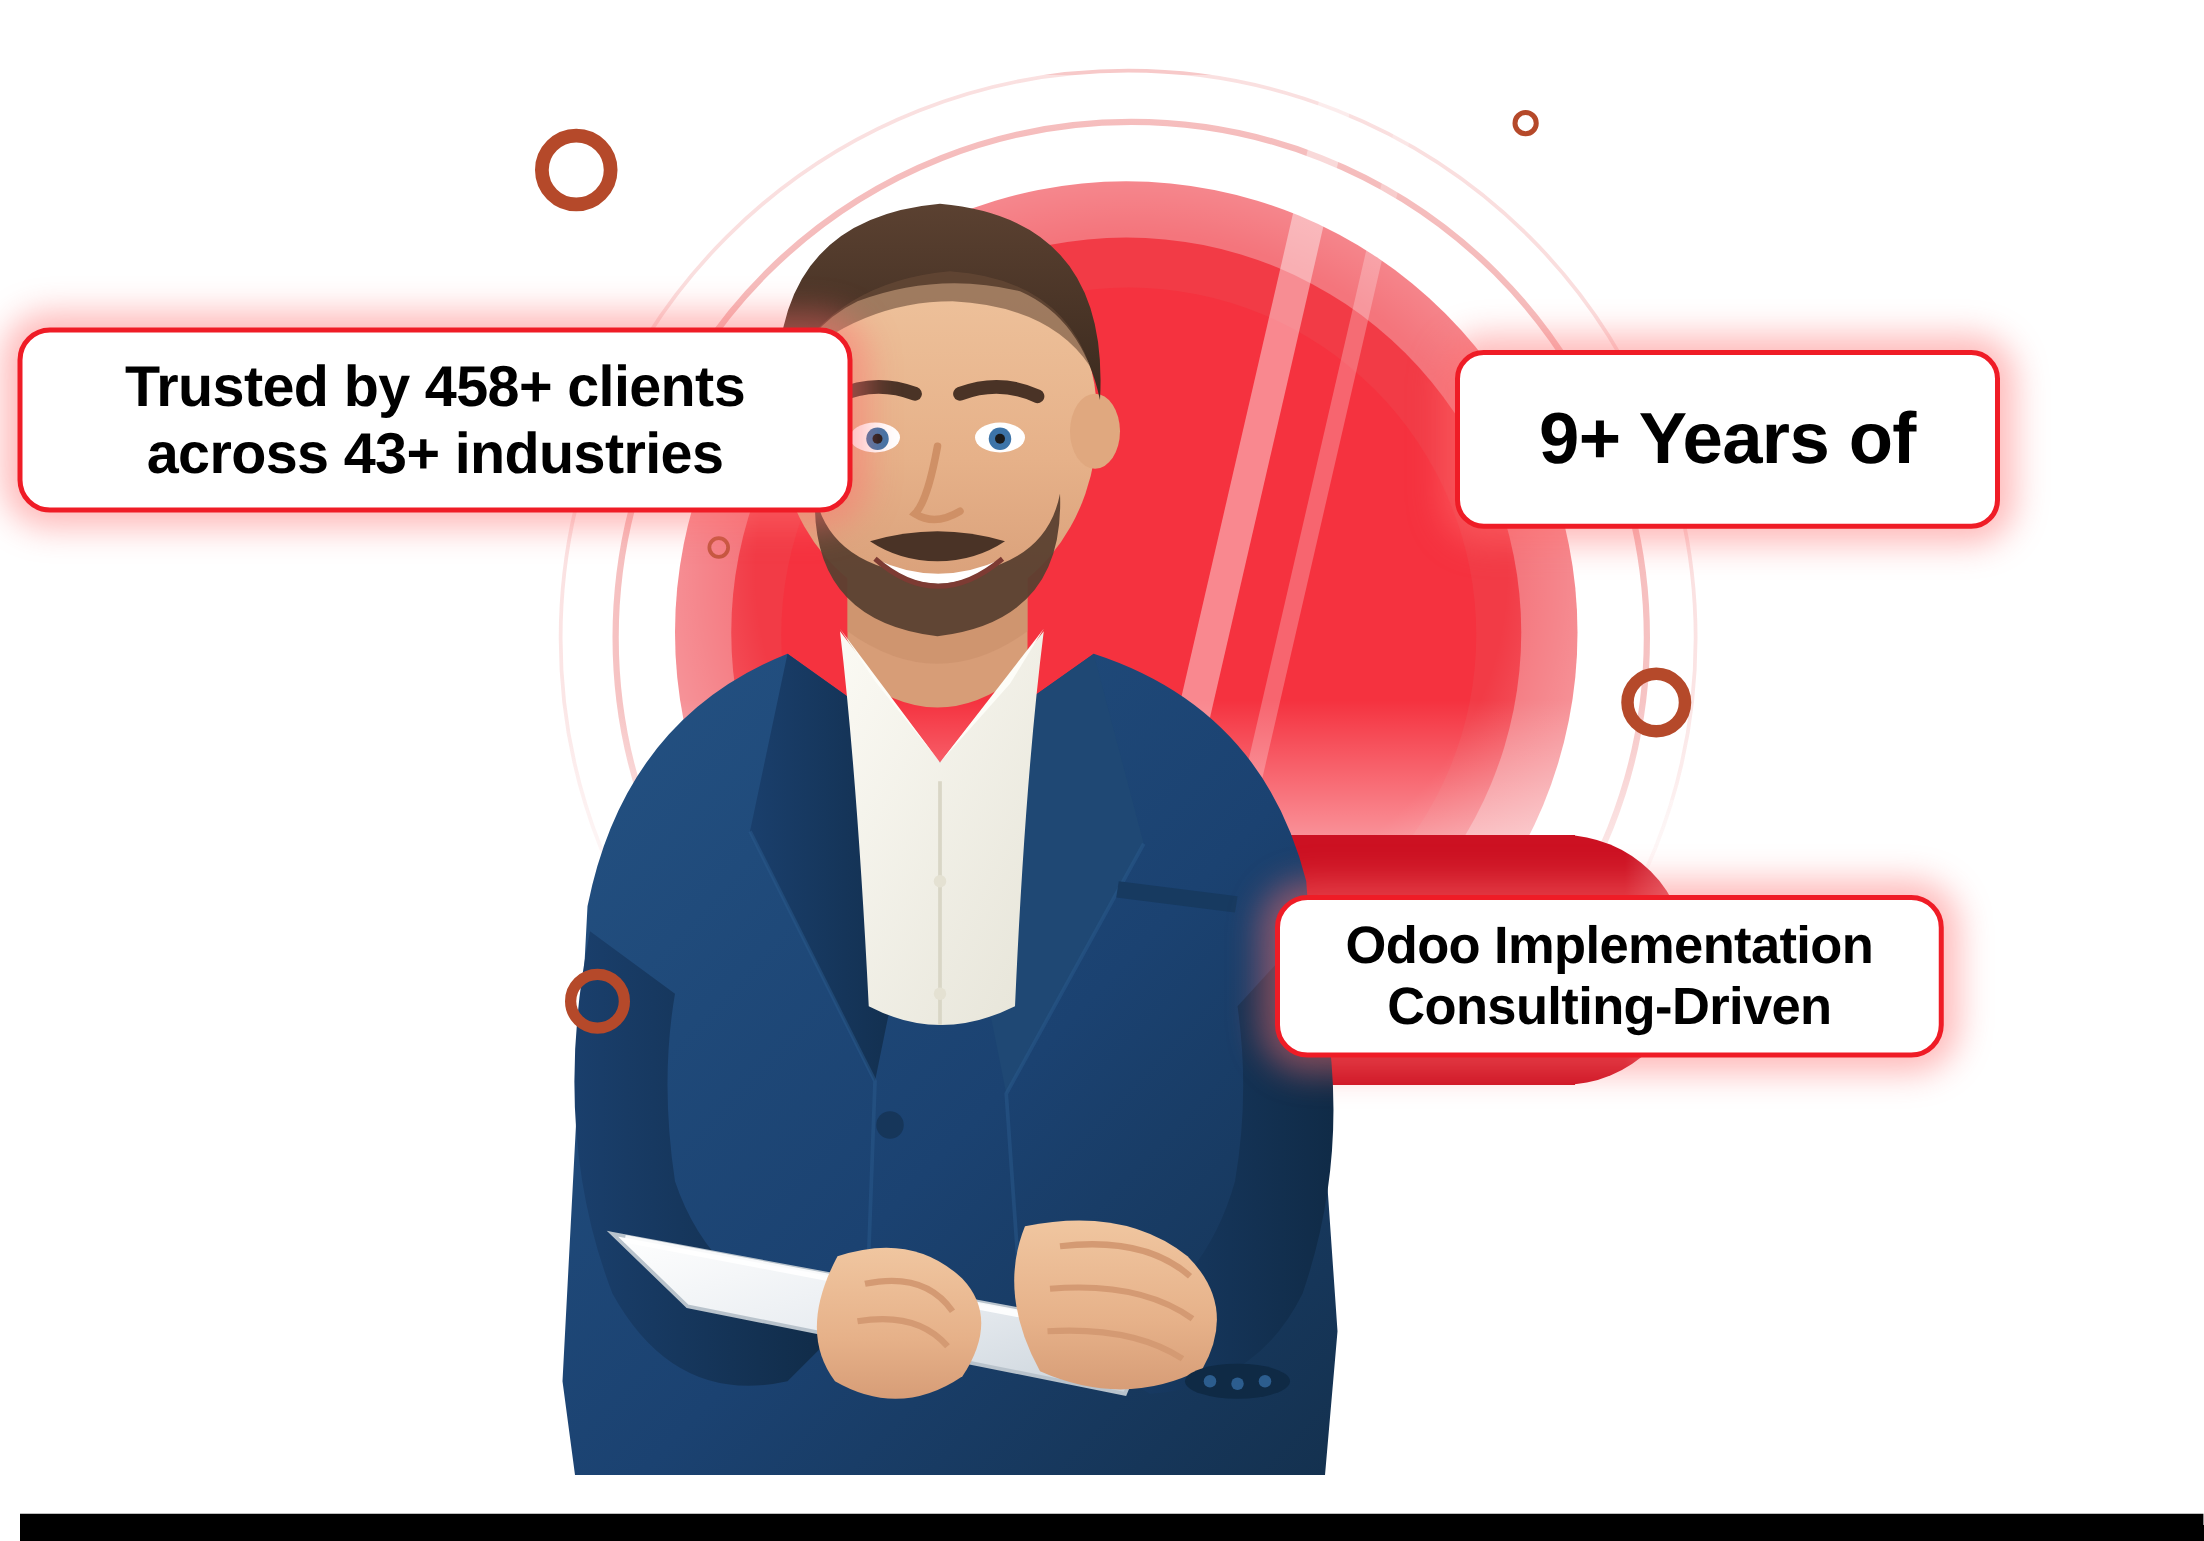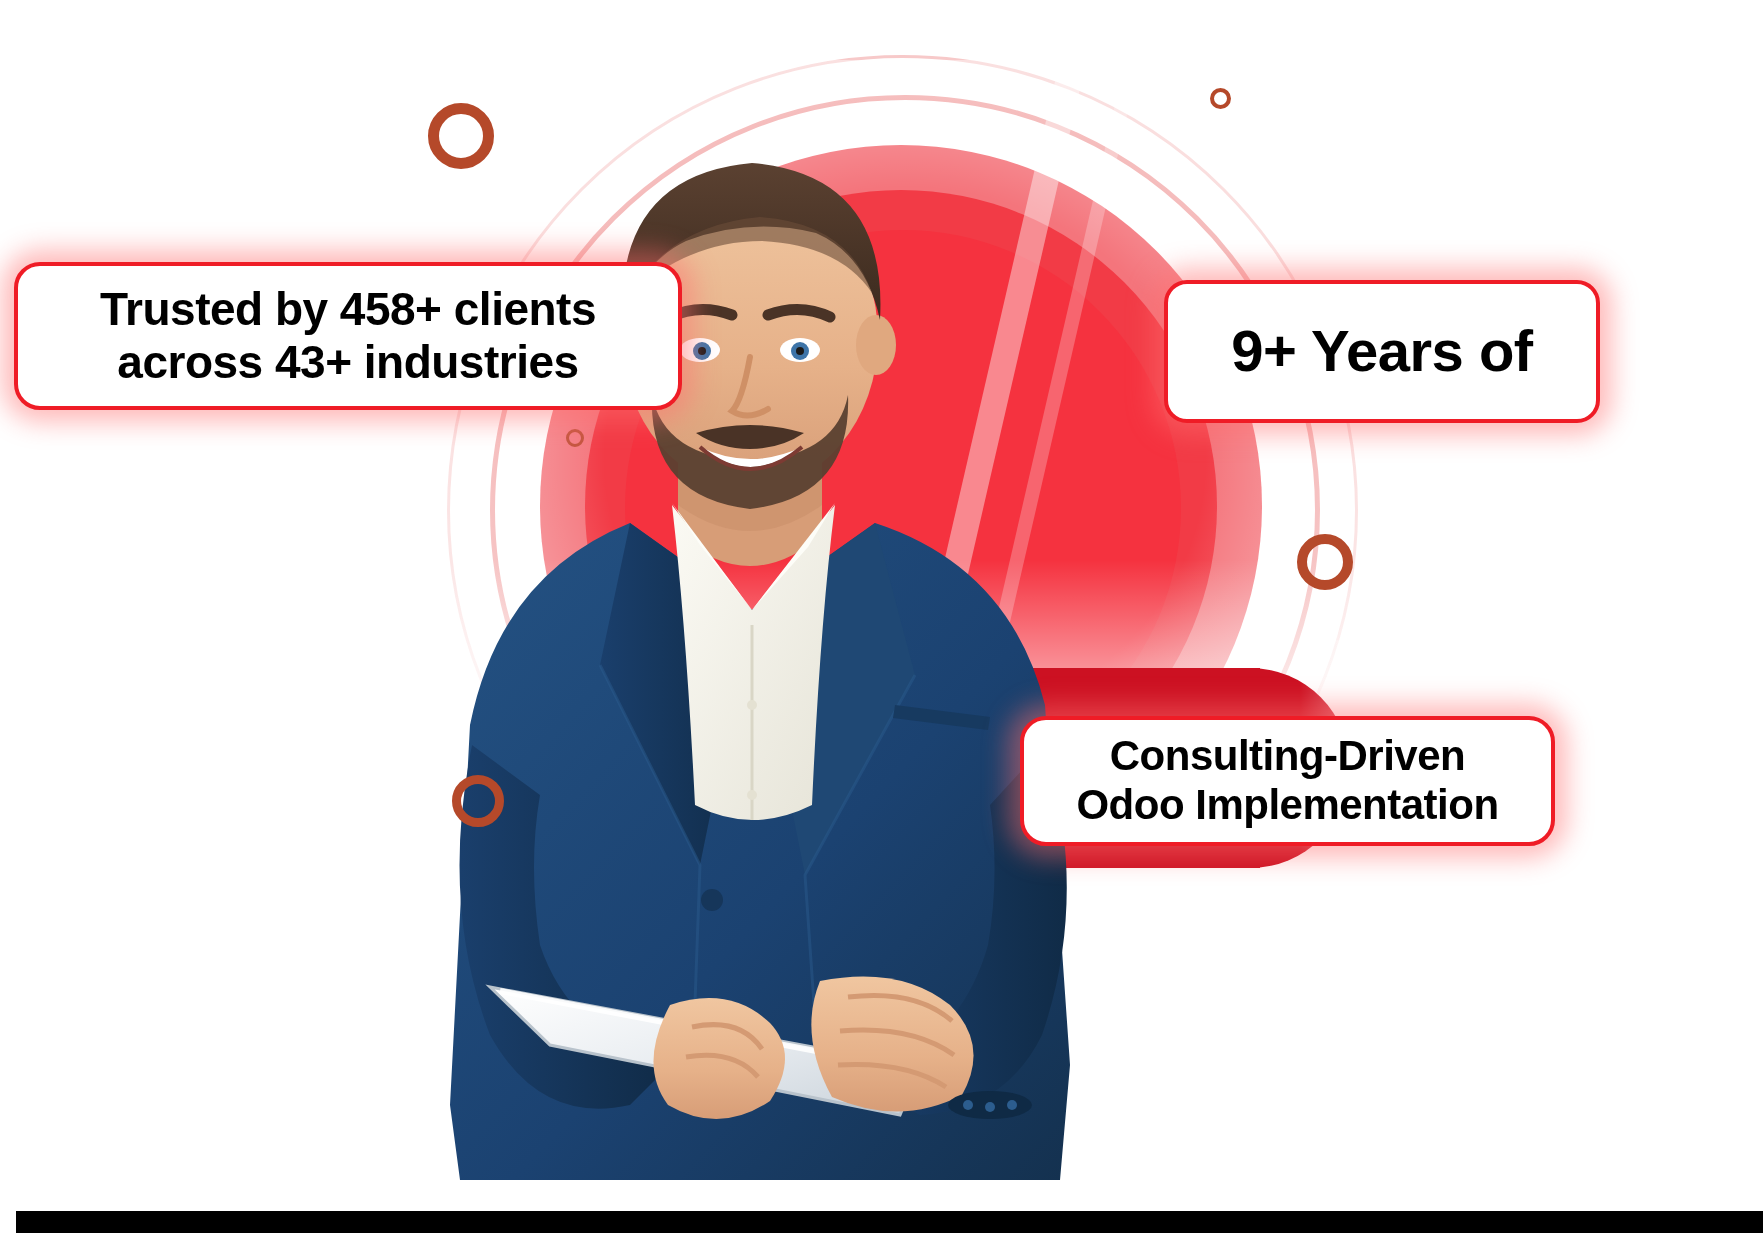--- a/index.html
+++ b/index.html
@@ -248,20 +248,20 @@
   </div>
 
   <div class="card" id="card-years">
     <span class="stack">
       <span class="line">9+ Years of</span>
     </span>
   </div>
 
   <div class="card" id="card-consulting">
     <span class="stack">
+      <span class="line">Odoo Implementation</span>
       <span class="line">Consulting-Driven</span>
-      <span class="line">Odoo Implementation</span>
     </span>
   </div>
 
   <div id="bottom-bar"></div>
 
 </div>
 
 </body></html>

